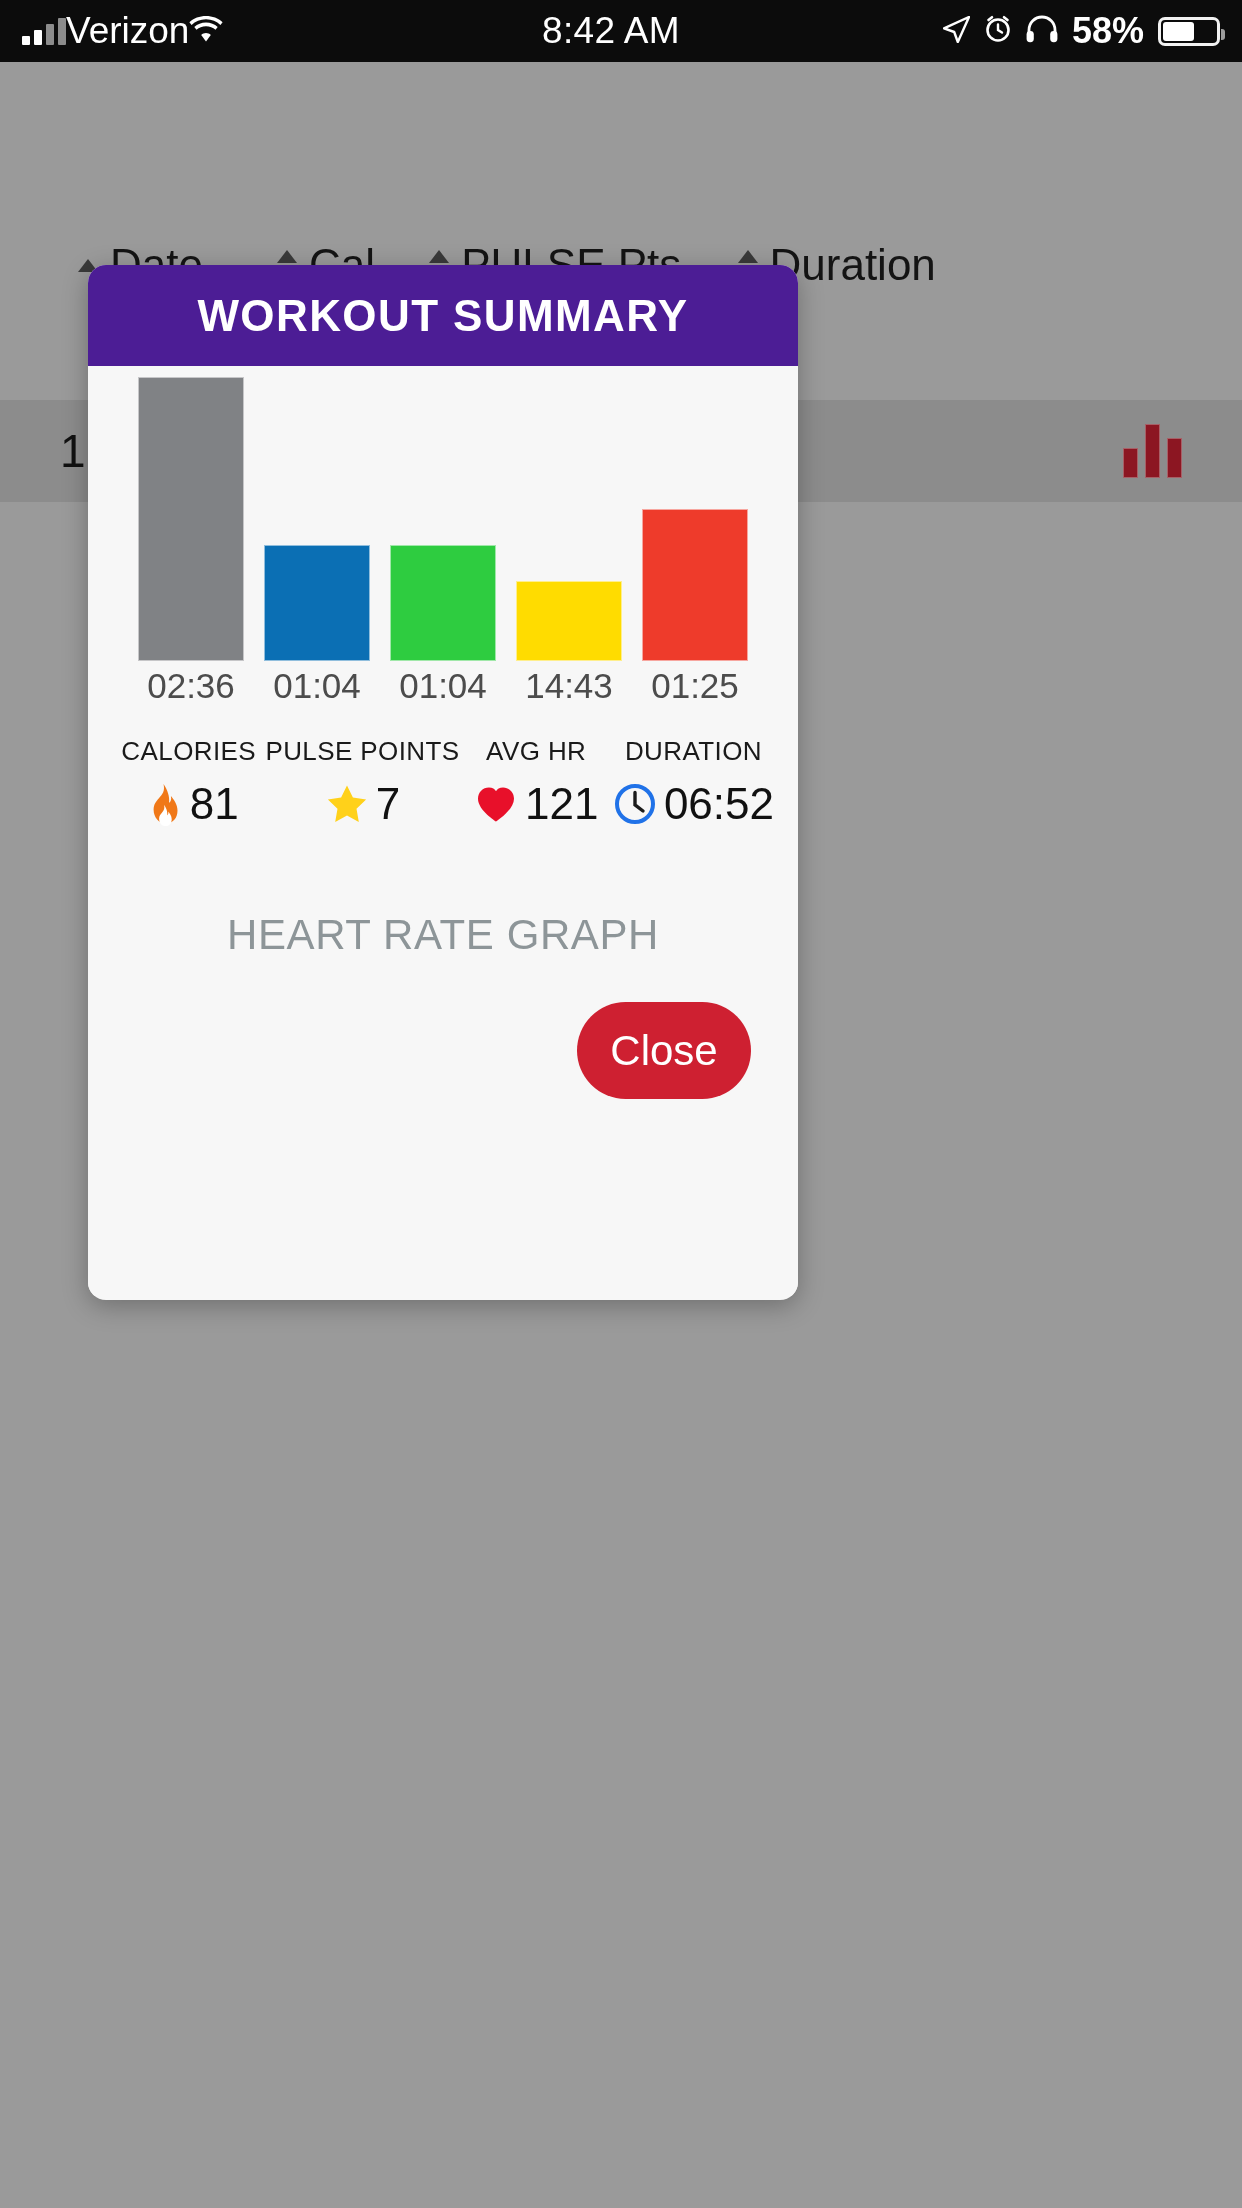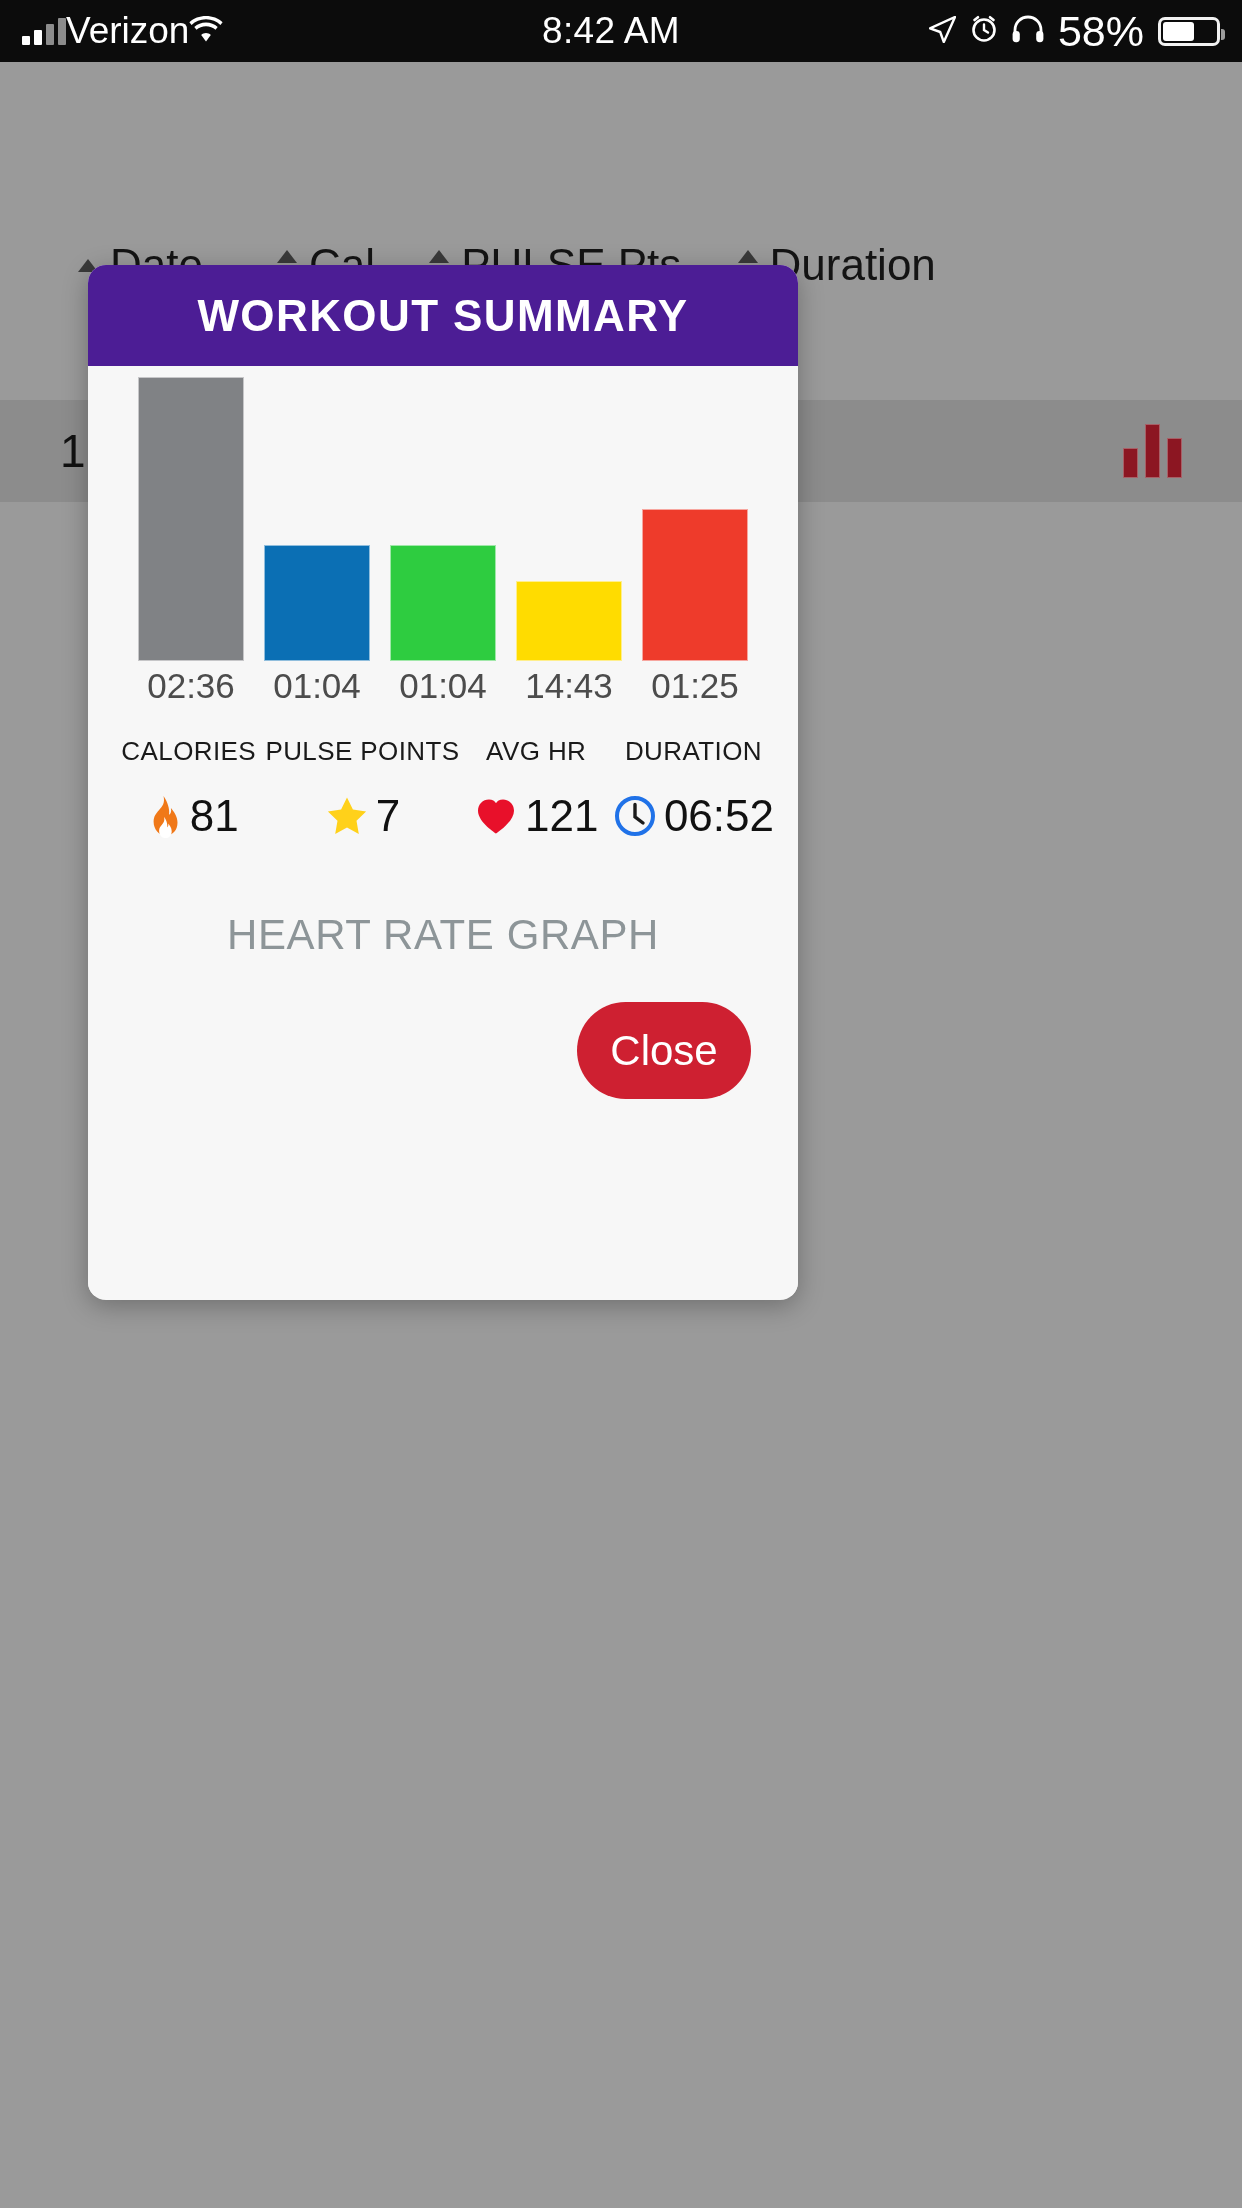--- a/index.html
+++ b/index.html
@@ -31,21 +31,21 @@
   }
   .sb-center {
     flex: 1; display: flex; align-items: center; justify-content: center;
   }
   .sb-right {
     display: flex; align-items: center; justify-content: flex-end;
     gap: 14px; width: 400px; margin-right: 22px;
   }
   .sb-time { font-size: 37px; font-weight: 400; letter-spacing: 0.3px; }
   .sb-carrier { font-size: 37px; font-weight: 400; }
-  .sb-battpct { font-size: 43px; font-weight: 400; }
+  .sb-battpct { font-size: 36px; font-weight: 700; }
 
   .signal { display: flex; align-items: flex-end; gap: 4px; height: 28px; }
   .signal i { display: block; width: 8px; background: #ffffff; border-radius: 1px; }
   .signal i:nth-child(1){ height: 9px; }
   .signal i:nth-child(2){ height: 15px; }
   .signal i:nth-child(3){ height: 21px; background:#8c8c8c; }
   .signal i:nth-child(4){ height: 27px; background:#8c8c8c; }
 
   .wifi-ic { width: 34px; height: 26px; }
   .loc-ic { width: 27px; height: 27px; }
@@ -191,21 +191,21 @@
     width: 710px;
     display: flex; align-items: flex-start; justify-content: space-around;
     padding: 0 24px;
   }
   .stat { text-align: center; flex: 1; }
   .stat-label {
     font-size: 26px; color: #1a1a1a; letter-spacing: 0.4px;
     white-space: nowrap; font-weight: 400;
   }
   .stat-value-row {
-    margin-top: 24px;
+    margin-top: 12px;
     display: flex; align-items: center; justify-content: center; gap: 7px;
   }
   .stat-value { font-size: 44px; color: #111111; font-weight: 400; }
   .stat-ic { width: 44px; height: 44px; display:block; }
 
   
   .hr-graph {
     position: absolute; left: 0; top: 545px;
     width: 710px; text-align: center;
     font-size: 42px; color: #8d9598;

